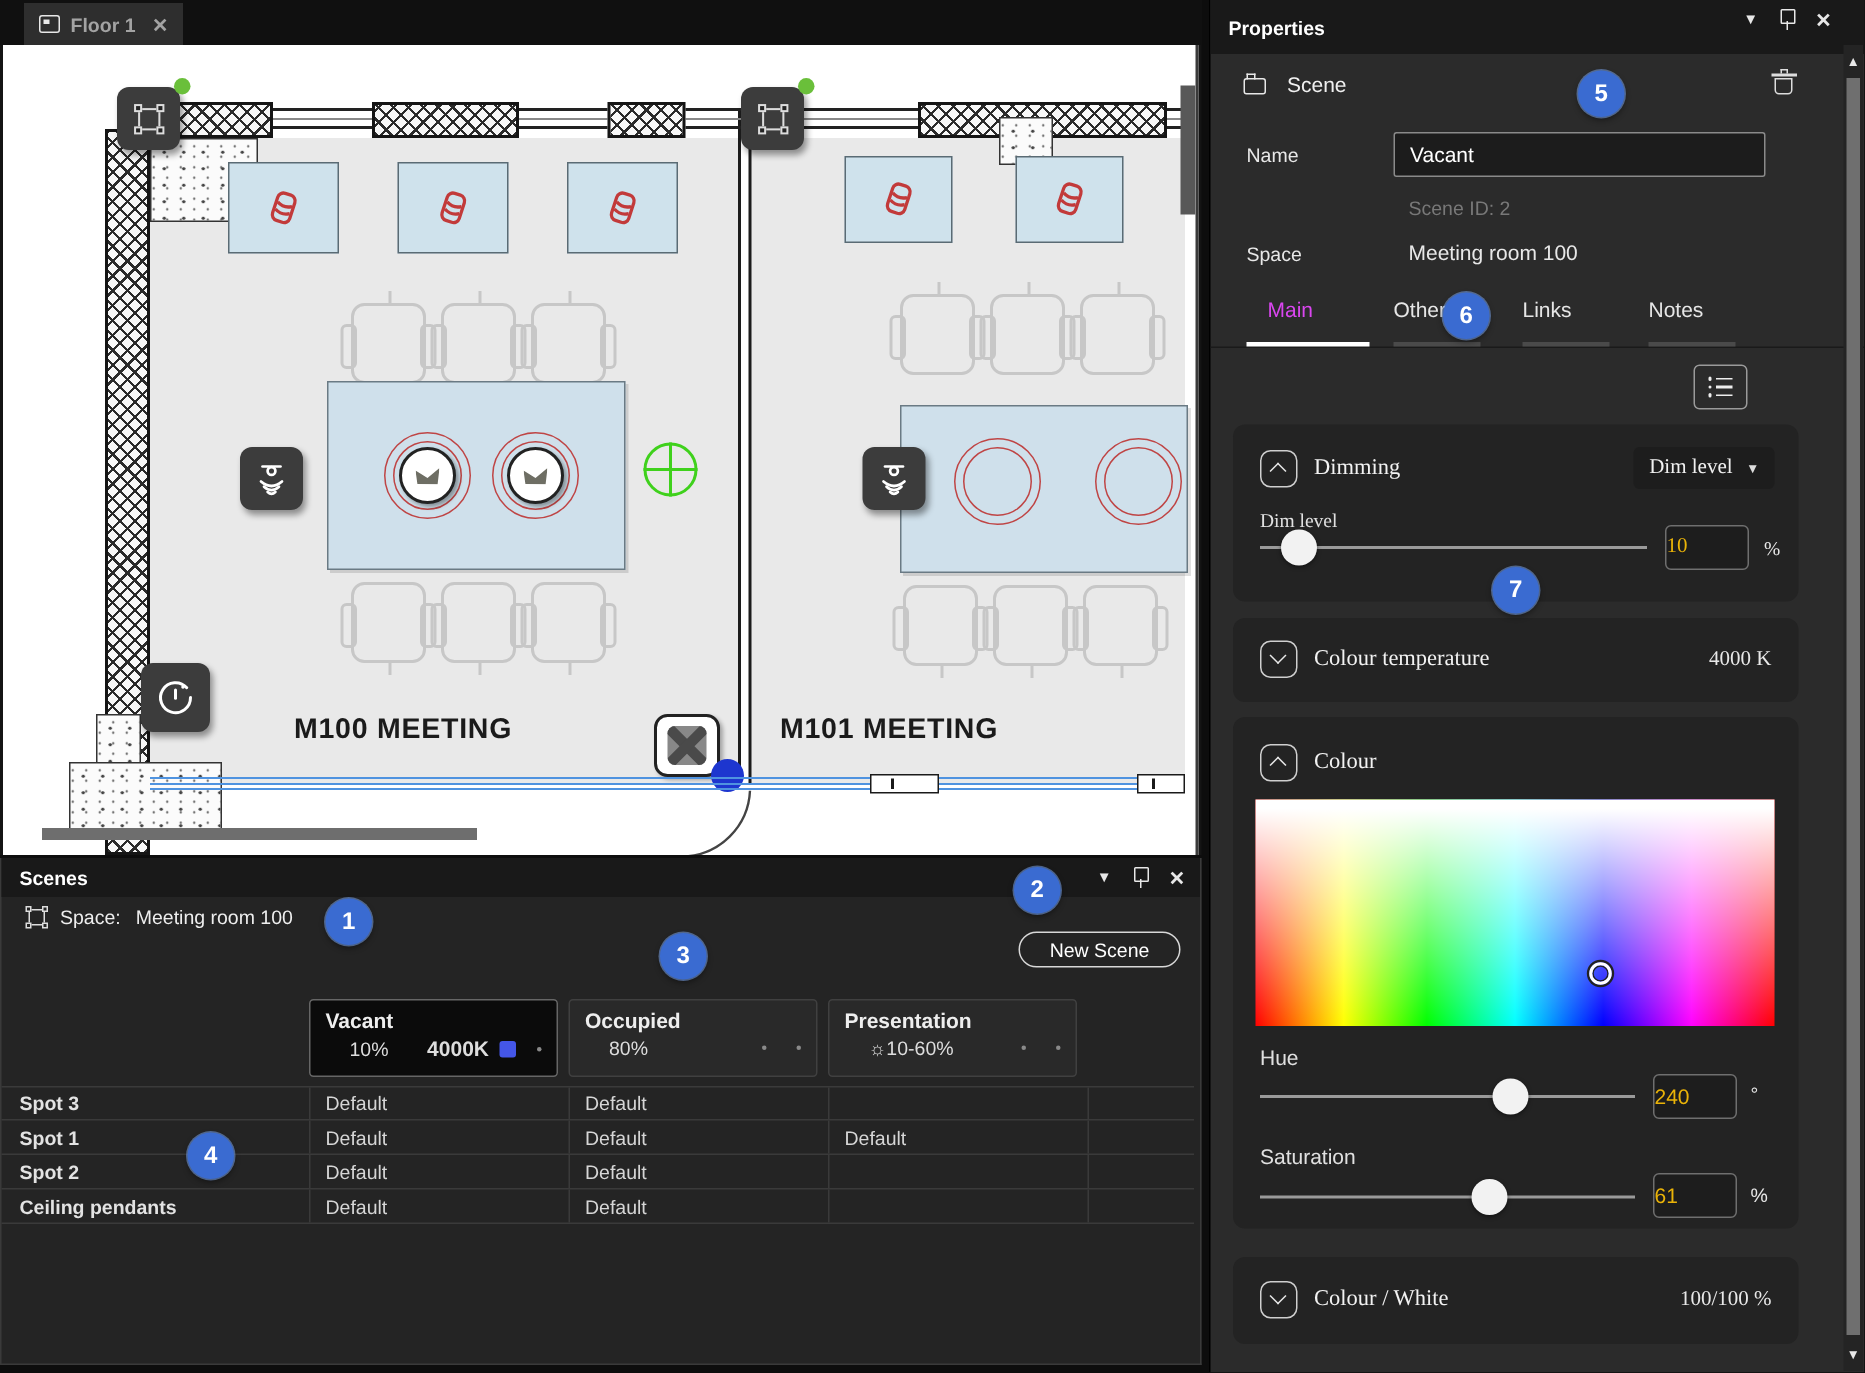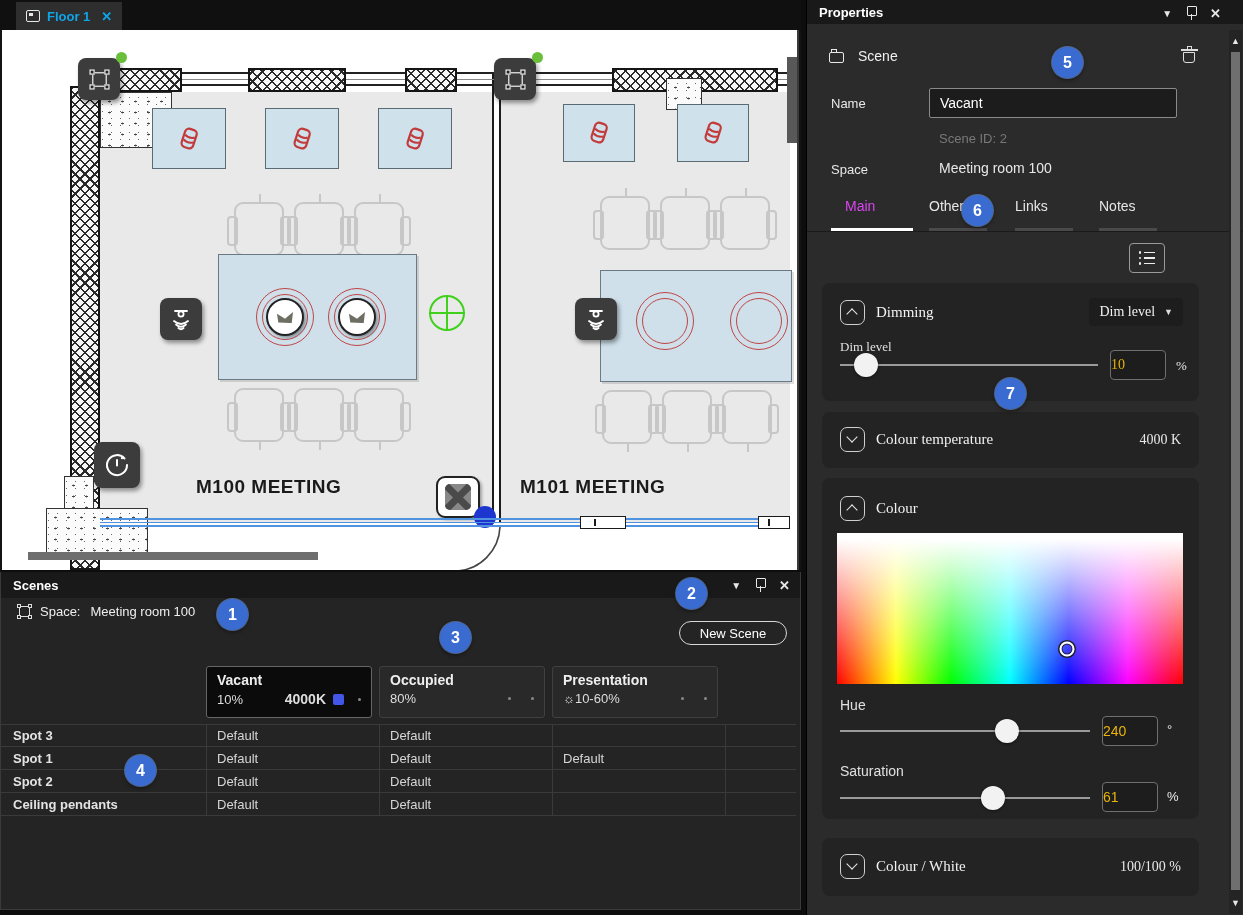--- a/index.html
+++ b/index.html
@@ -3,21 +3,21 @@
 <meta charset="utf-8">
 <style>
   * { margin:0; padding:0; box-sizing:border-box; }
   html,body { width:1243px; height:915px; background:#0d0d0d; overflow:hidden;
     font-family:"Liberation Sans", sans-serif; -webkit-font-smoothing:antialiased; }
   .app { position:relative; width:1243px; height:915px; background:#0d0d0d; }
 
   
   .plan-window { position:absolute; left:0; top:0; width:801px; height:570px; background:#141414; }
   .tabbar { position:absolute; left:0; top:0; width:100%; height:30px; background:#101010; }
-  .tab { position:absolute; left:16px; top:2px; height:28px; background:#2e2e2e; color:#0ea5e9;
+  .tab { position:absolute; left:16px; top:2px; height:28px; background:#2e2e2e; color:#a3a3a3;
     display:flex; align-items:center; gap:7px; padding:0 10px; font-size:13px; font-weight:bold; }
   .tab .ticon { width:14px; height:12px; border:1.5px solid #e8e8e8; border-radius:2px; position:relative; }
   .tab .ticon:before { content:""; position:absolute; left:2px; top:2px; width:4px; height:3px; background:#e8e8e8; }
   .tab .tclose { font-weight:bold; font-size:13px; margin-left:4px; cursor:default; }
   .viewport { position:absolute; left:2px; top:30px; width:797px; height:540px; background:#ffffff; overflow:hidden; border-right:2px solid #3a3a3a; }
 
   .room { position:absolute; background:#e9e9e9; }
   .hatch { position:absolute; border:2px solid #151515; background:
     repeating-linear-gradient(45deg,#2a2a2a 0 1.5px,transparent 1.5px 7px),
     repeating-linear-gradient(-45deg,#2a2a2a 0 1.5px,transparent 1.5px 7px), #f7f7f7; }
@@ -72,21 +72,21 @@
   .pinicon:after { content:""; position:absolute; left:4.5px; top:8px; width:1.5px; height:6px; background:#e8e8e8; }
   .spacerow { position:absolute; left:16px; top:32px; display:flex; align-items:flex-start; gap:8px; color:#eee; font-size:13px; }
   .spaceicon { width:15px; height:15px; position:relative; }
   .spaceicon .fr { position:absolute; inset:2px; border:1.3px solid #ddd; }
   .spaceicon .c { position:absolute; width:4px; height:4px; background:#242424; border:1.3px solid #ddd; }
   .newscene { position:absolute; left:678px; top:49px; width:108px; height:24px; border:1px solid #d8d8d8; border-radius:12px;
     background:transparent; color:#fff; font-size:13px; display:flex; align-items:center; justify-content:center; cursor:default; }
   .cardsrow { position:absolute; left:0; top:94px; width:100%; height:52px; }
   .scard { position:absolute; top:0; width:166px; height:52px; border-radius:3px; padding:5px 10px 4px; color:#eee; }
   .scard .t { font-size:14px; font-weight:600; margin-bottom:3px; }
-  .scard .l2 { display:flex; align-items:center; font-size:13px; color:#ddd; }
+  .scard .l2 { display:flex; align-items:center; font-size:13px; color:#ddd;margin-left:16px; }
   .scard.sel { background:#0b0b0b; border:1px solid #666; }
   .scard.dim { background:#292929; border:1px solid #404040; }
   .swatch { display:inline-block; width:11px; height:11px; border-radius:2px; margin-left:7px; }
   .mini-dot { display:inline-block; width:3px; height:3px; border-radius:50%; background:#8a8a8a; }
   .l2 .right { margin-left:auto; display:flex; align-items:center; gap:0; }
   .stable { position:absolute; left:0; top:152px; width:795px; }
   .strow { display:grid; grid-template-columns:205px 173px 173px 173px 1fr; height:23px; border-bottom:1px solid #3a3a3a; align-items:center; }
   .strow:first-child { border-top:1px solid #3a3a3a; }
   .strow .lab { padding-left:12px; font-size:13px; font-weight:600; color:#e3e3e3; }
   .strow .cell { font-size:13px; color:#d6d6d6; padding-left:10px; border-left:1px solid #3a3a3a; height:100%; display:flex; align-items:center; }
@@ -445,21 +445,21 @@
         <span class="lab">Ceiling pendants</span>
         <span class="cell">Default</span>
         <span class="cell">Default</span>
         <span class="cell"></span>
         <span class="cell"></span>
       </div>
     </div>
   </div>
 
   <div class="props-panel">
-    <div class="paneltitle" style="height:24px;">
+    <div class="paneltitle" style="height:36px;">
       <span>Properties</span>
       <span class="titleicons" style="right:22px;">
         <span class="ti">▼</span>
         <span class="pinicon"></span>
         <span class="ti close">✕</span>
       </span>
     </div>
 
     <div class="sceneheader">
       <span class="clapper">

